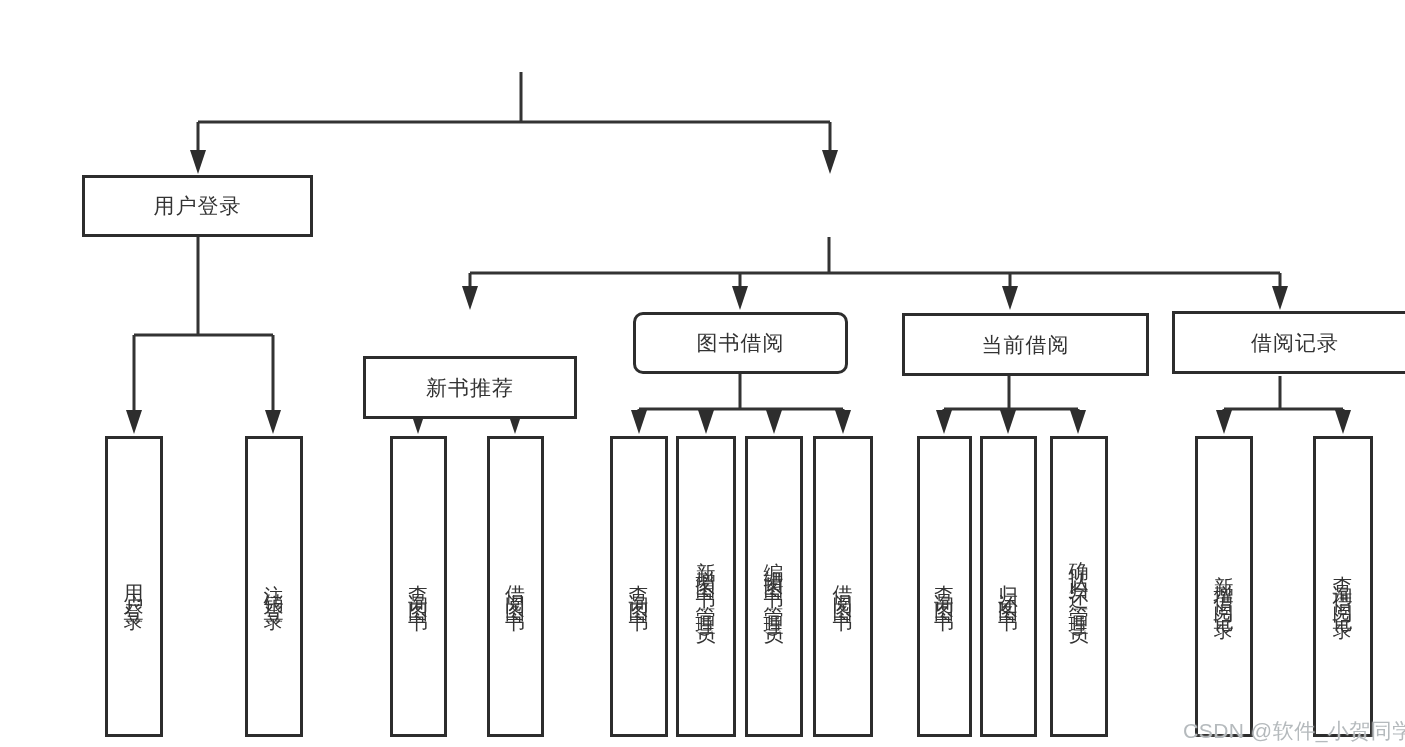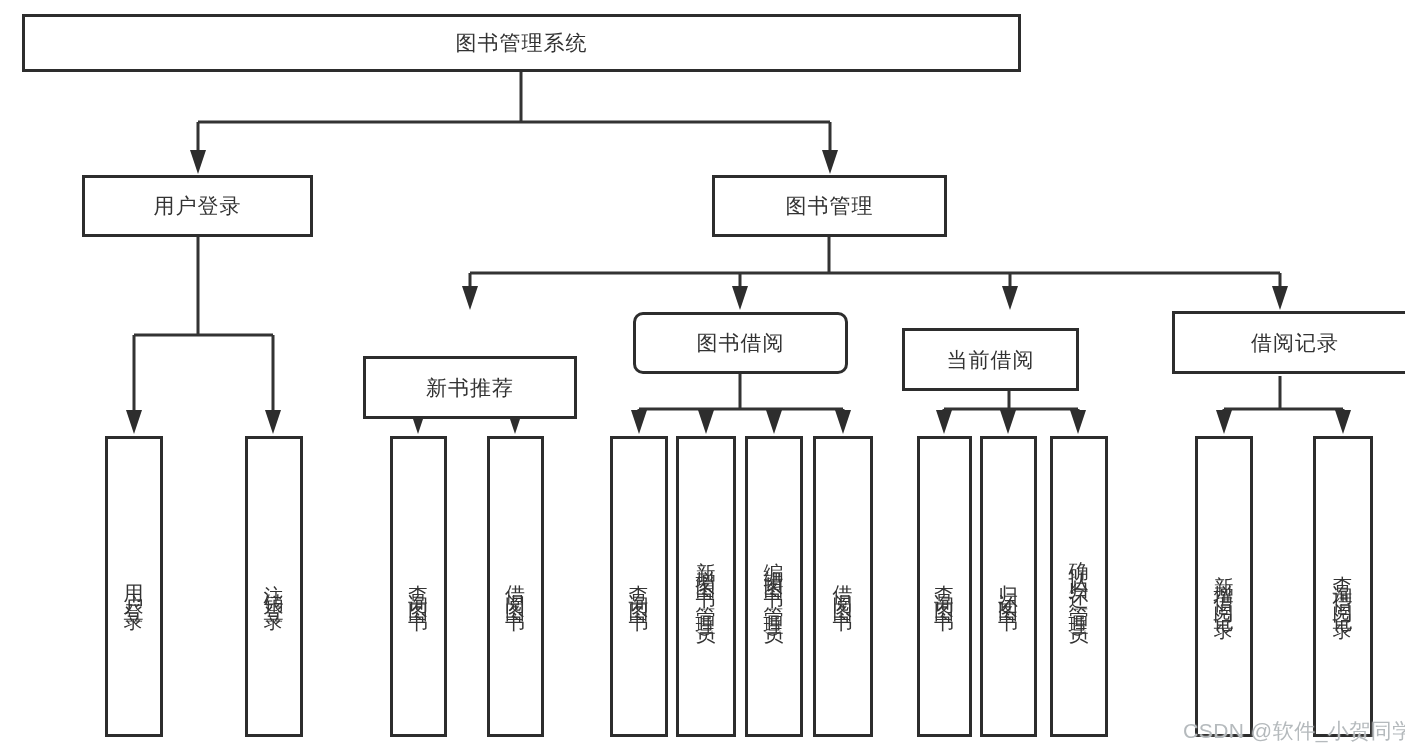--- a/index.html
+++ b/index.html
@@ -105,38 +105,32 @@
       <polygon points="766,410 782,410 774,434"></polygon>
       <polygon points="835,410 851,410 843,434"></polygon>
       <polygon points="936,410 952,410 944,434"></polygon>
       <polygon points="1000,410 1016,410 1008,434"></polygon>
       <polygon points="1070,410 1086,410 1078,434"></polygon>
       <polygon points="1216,410 1232,410 1224,434"></polygon>
       <polygon points="1335,410 1351,410 1343,434"></polygon>
     </g>
   </svg>
 
-  <div class="node" style="left:22px; top:14px; width:999px; height:58px;">
-    <span>图书管理系统</span>
-  </div>
 
   <div class="node" style="left:82px; top:175px; width:231px; height:62px;">
     <span>用户登录</span>
-  </div>
-  <div class="node" style="left:712px; top:175px; width:235px; height:62px;">
-    <span>图书管理</span>
   </div>
 
   <div class="node" style="left:363px; top:312px; width:214px; height:63px;margin-top:44px;">
     <span>新书推荐</span>
   </div>
   <div class="node" style="left:633px; top:312px; width:215px; height:62px;border-radius:10px;">
     <span>图书借阅</span>
   </div>
-  <div class="node" style="left:902px; top:328px; width:177px; height:63px;">
+  <div class="node" style="left:902px; top:313px; width:247px; height:63px;">
     <span>当前借阅</span>
   </div>
   <div class="node" style="left:1172px; top:311px; width:246px; height:63px;">
     <span>借阅记录</span>
   </div>
 
   <div class="vnode" style="left:105px; width:58px;">
     <span>用户登录</span>
   </div>
   <div class="vnode" style="left:245px; width:58px;">

